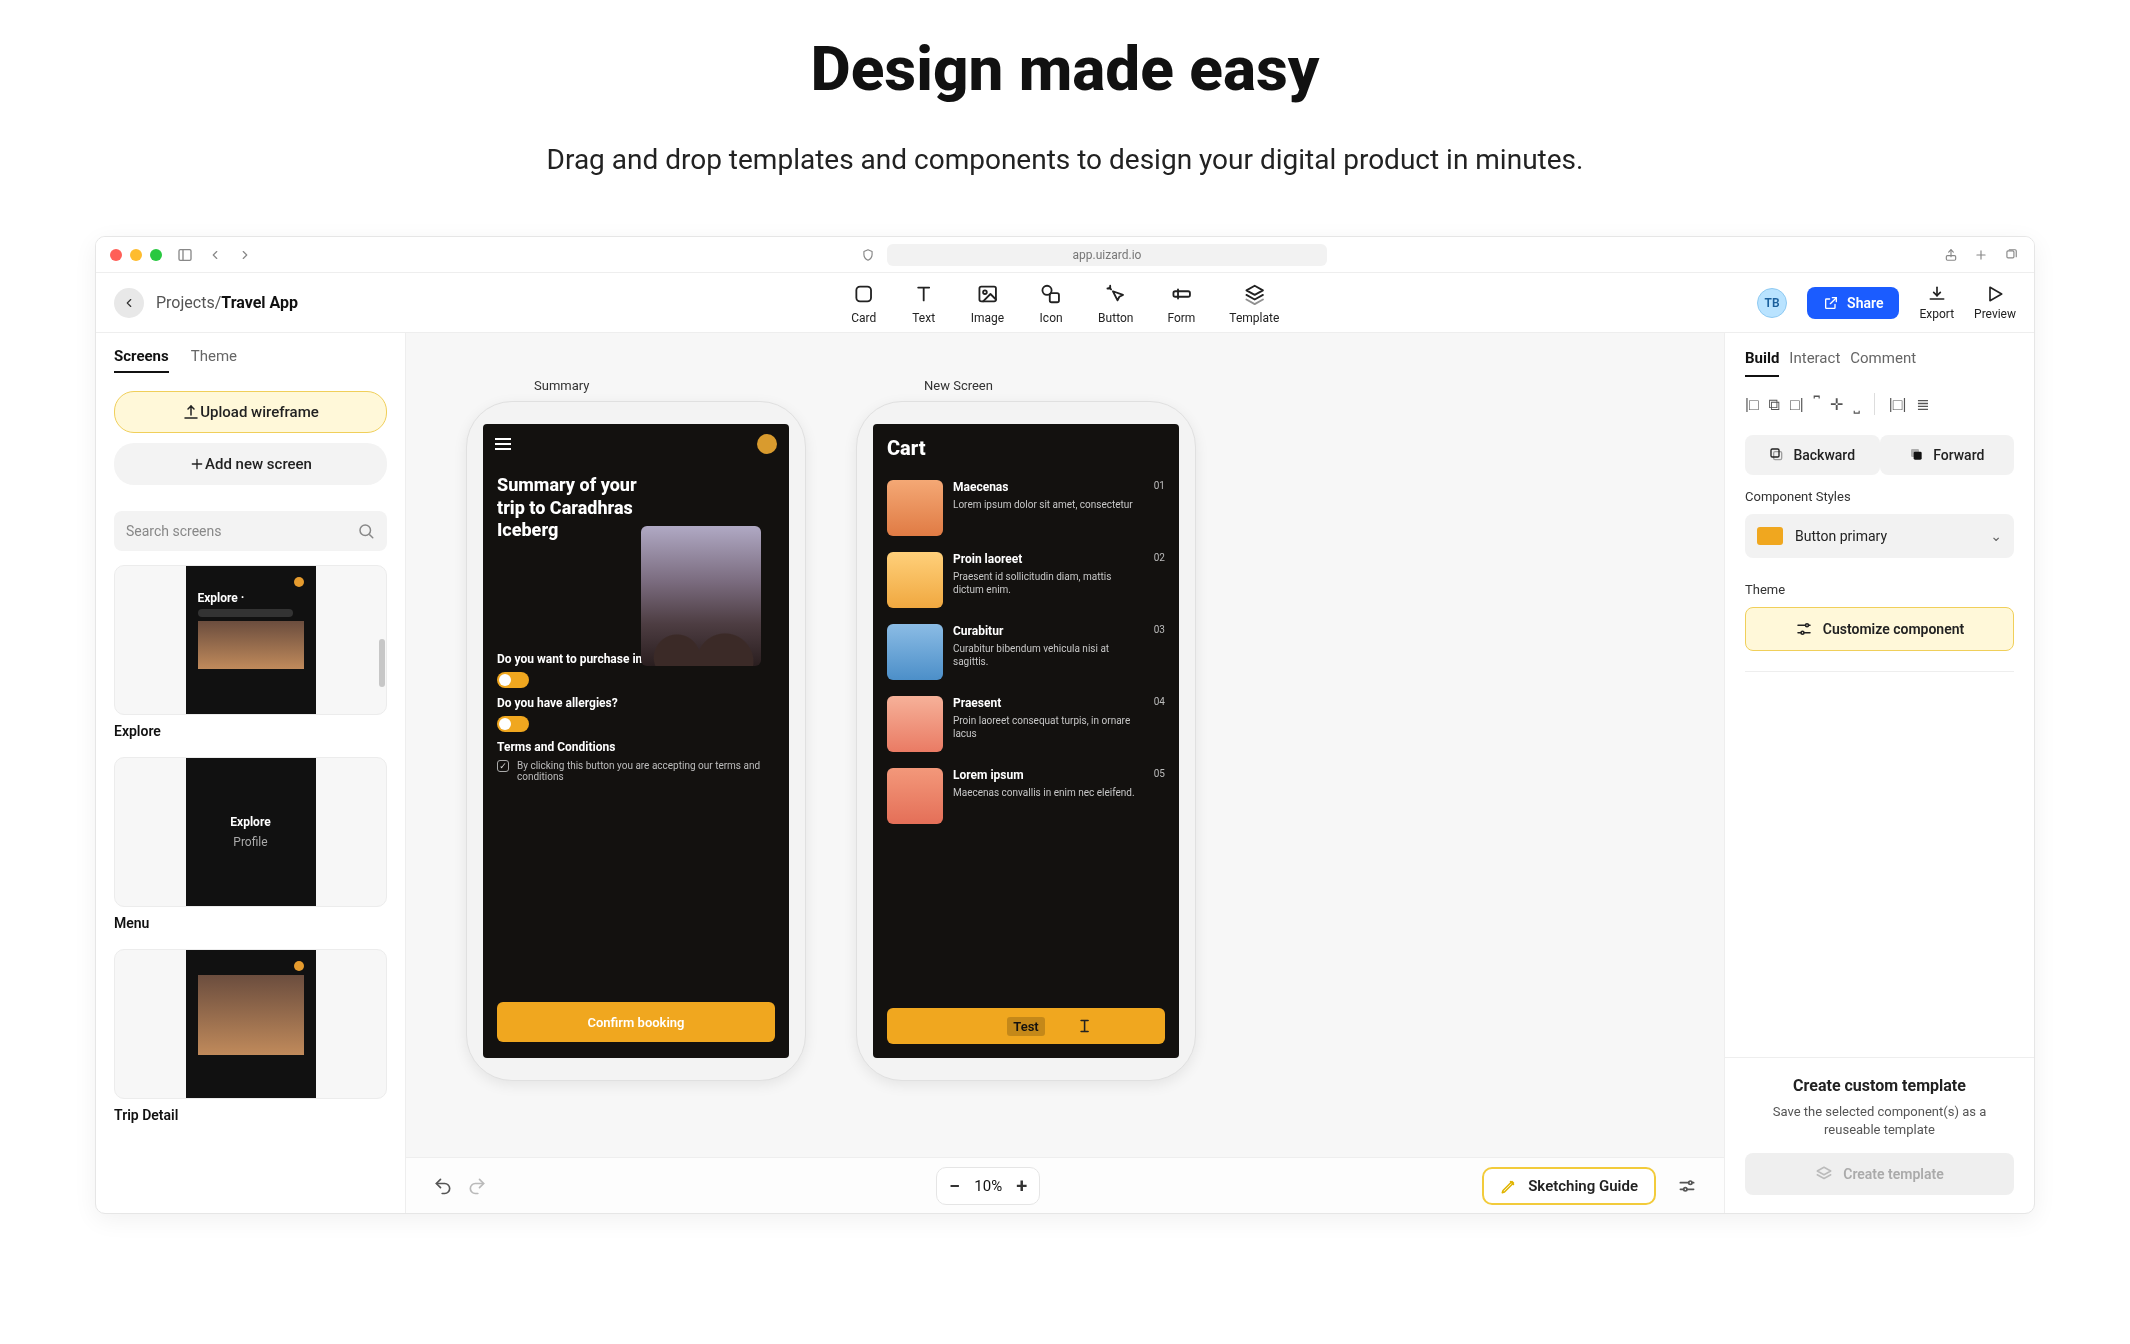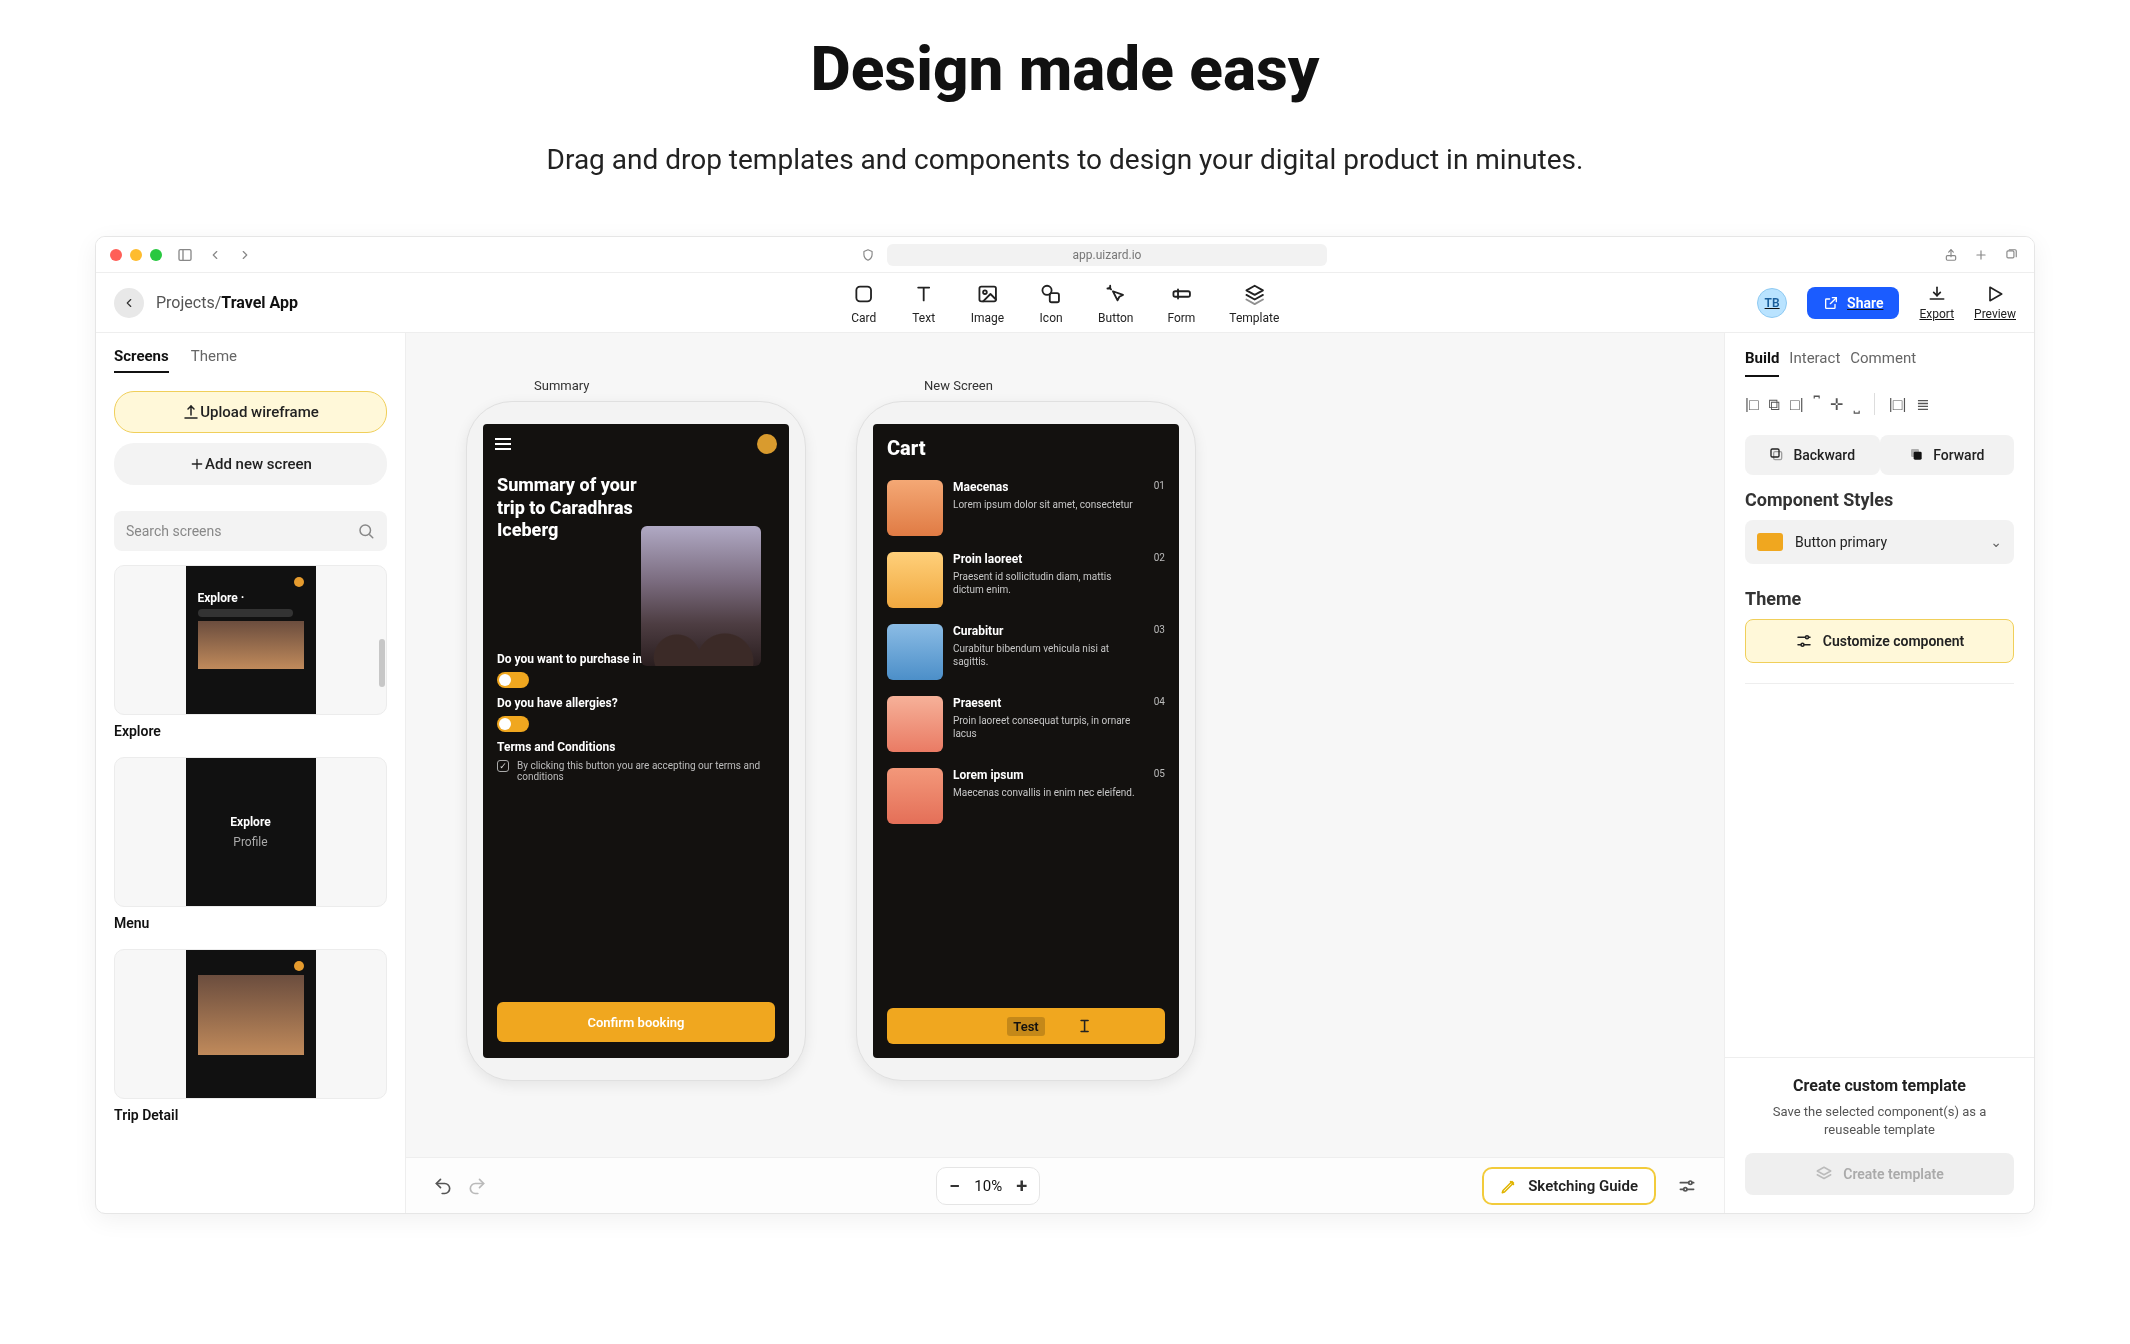--- a/index.html
+++ b/index.html
@@ -67,21 +67,21 @@
     position:absolute; left:50%; transform:translateX(-50%);
     display:flex; gap:34px;
   }
   .tool {
     display:flex; flex-direction:column; align-items:center; gap:4px; font-size:12px; color:#222;
   }
   .tool-icon {
     width:26px;height:26px; display:flex; align-items:center; justify-content:center;
   }
   .apptoolbar .right {
-    margin-left:auto; display:flex; align-items:center; gap:20px;text-decoration:underline;
+    margin-left:auto; display:flex; align-items:center; gap:20px;
   }
   .avatar-sm { width:30px;height:30px;border-radius:50%;background:#b9e3ff;display:flex;align-items:center;justify-content:center;font-size:12px;font-weight:600;color:#1a5f9c; border:1px solid #8fcaf2;}
   .btn-share {
     background:#1b5cff;color:#fff;border-radius:8px;padding:8px 16px;font-size:14px;font-weight:600;display:flex;align-items:center;gap:8px;
   }
   .toolbar-action { display:flex;flex-direction:column;align-items:center;gap:3px;font-size:12px;color:#222;}
   .toolbar-action .ico{width:20px;height:20px;}
   
   .appbody {
     display:flex; height: 880px; position:relative;
@@ -185,21 +185,21 @@
   }
   .rtabs{display:flex;gap:10px;padding:16px 20px 0 20px;font-size:15px;}
   .rtab{color:#666;padding-bottom:8px;}
   .rtab.active{color:#111;font-weight:700;border-bottom:2px solid #111;}
   .align-row{display:flex;gap:10px;padding:16px 20px;align-items:center;color:#555;}
   .align-row .sep{width:1px;height:22px;background:#ddd;margin:0 4px;}
   .align-row span{font-size:16px;}
   .rsec{padding:4px 20px;}
   .pair{display:flex;margin-bottom:14px;}
   .pair .pill{flex:1;height:40px;border-radius:8px;background:#f2f2f2;display:flex;align-items:center;justify-content:center;gap:8px;font-size:14px;font-weight:500;}
-  .sec-h{font-size:18px;font-weight:700;color:#333;margin:14px 0 10px;}
+  .sec-h{font-size:13px;font-weight:400;color:#333;margin:14px 0 10px;}
   .style-pill{height:44px;border-radius:8px;background:#f2f2f2;display:flex;align-items:center;gap:12px;padding:0 12px;font-size:14px;}
   .style-pill .sw{width:26px;height:18px;border-radius:3px;background:#f0a71f;}
   .style-pill .chev{margin-left:auto;color:#666;}
   .cust-btn{margin-top:10px;height:44px;border-radius:8px;background:#fff8d9;border:1px solid #f0cf5a;display:flex;align-items:center;justify-content:center;gap:10px;font-size:14px;font-weight:600;}
   .divider{height:1px;background:#eee;margin:20px 0;}
   .rpanel-spacer{flex:1;}
   .template-box{border-top:1px solid #eee;padding:18px 20px;text-align:center;}
   .template-box .h{font-size:16px;font-weight:700;margin-bottom:8px;}
   .template-box .s{font-size:13px;color:#555;line-height:1.4;margin-bottom:14px;}
   .template-box .dis{height:42px;border-radius:8px;background:#efefef;color:#aaa;display:flex;align-items:center;justify-content:center;gap:10px;font-size:14px;font-weight:600;}

